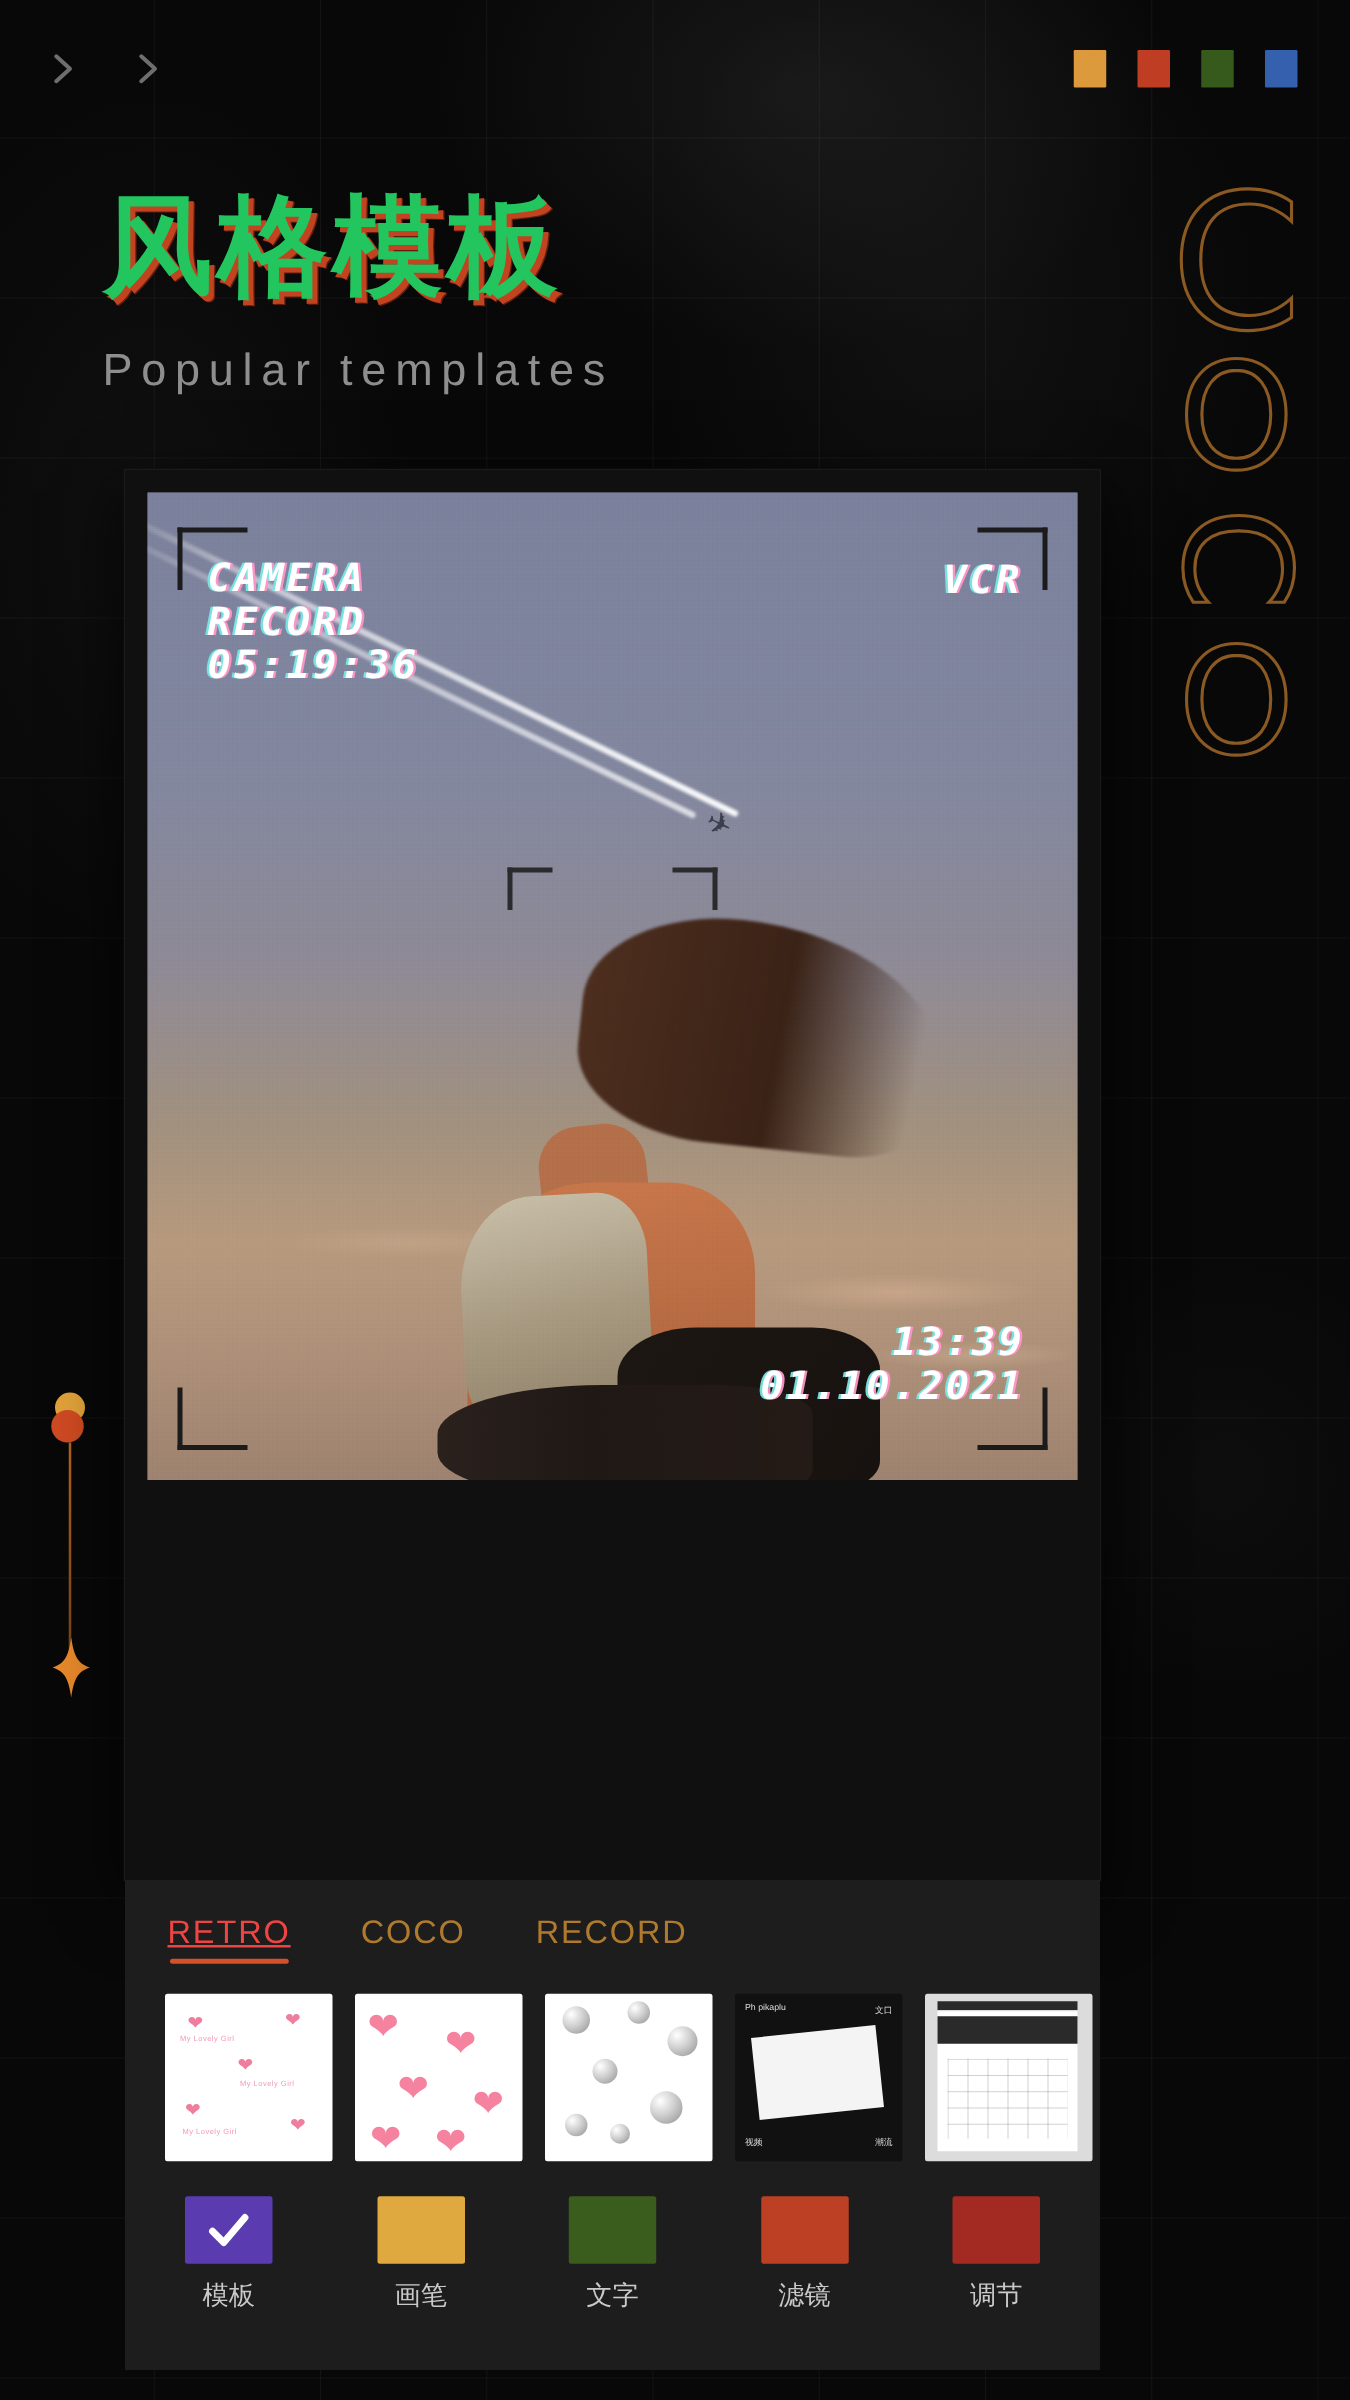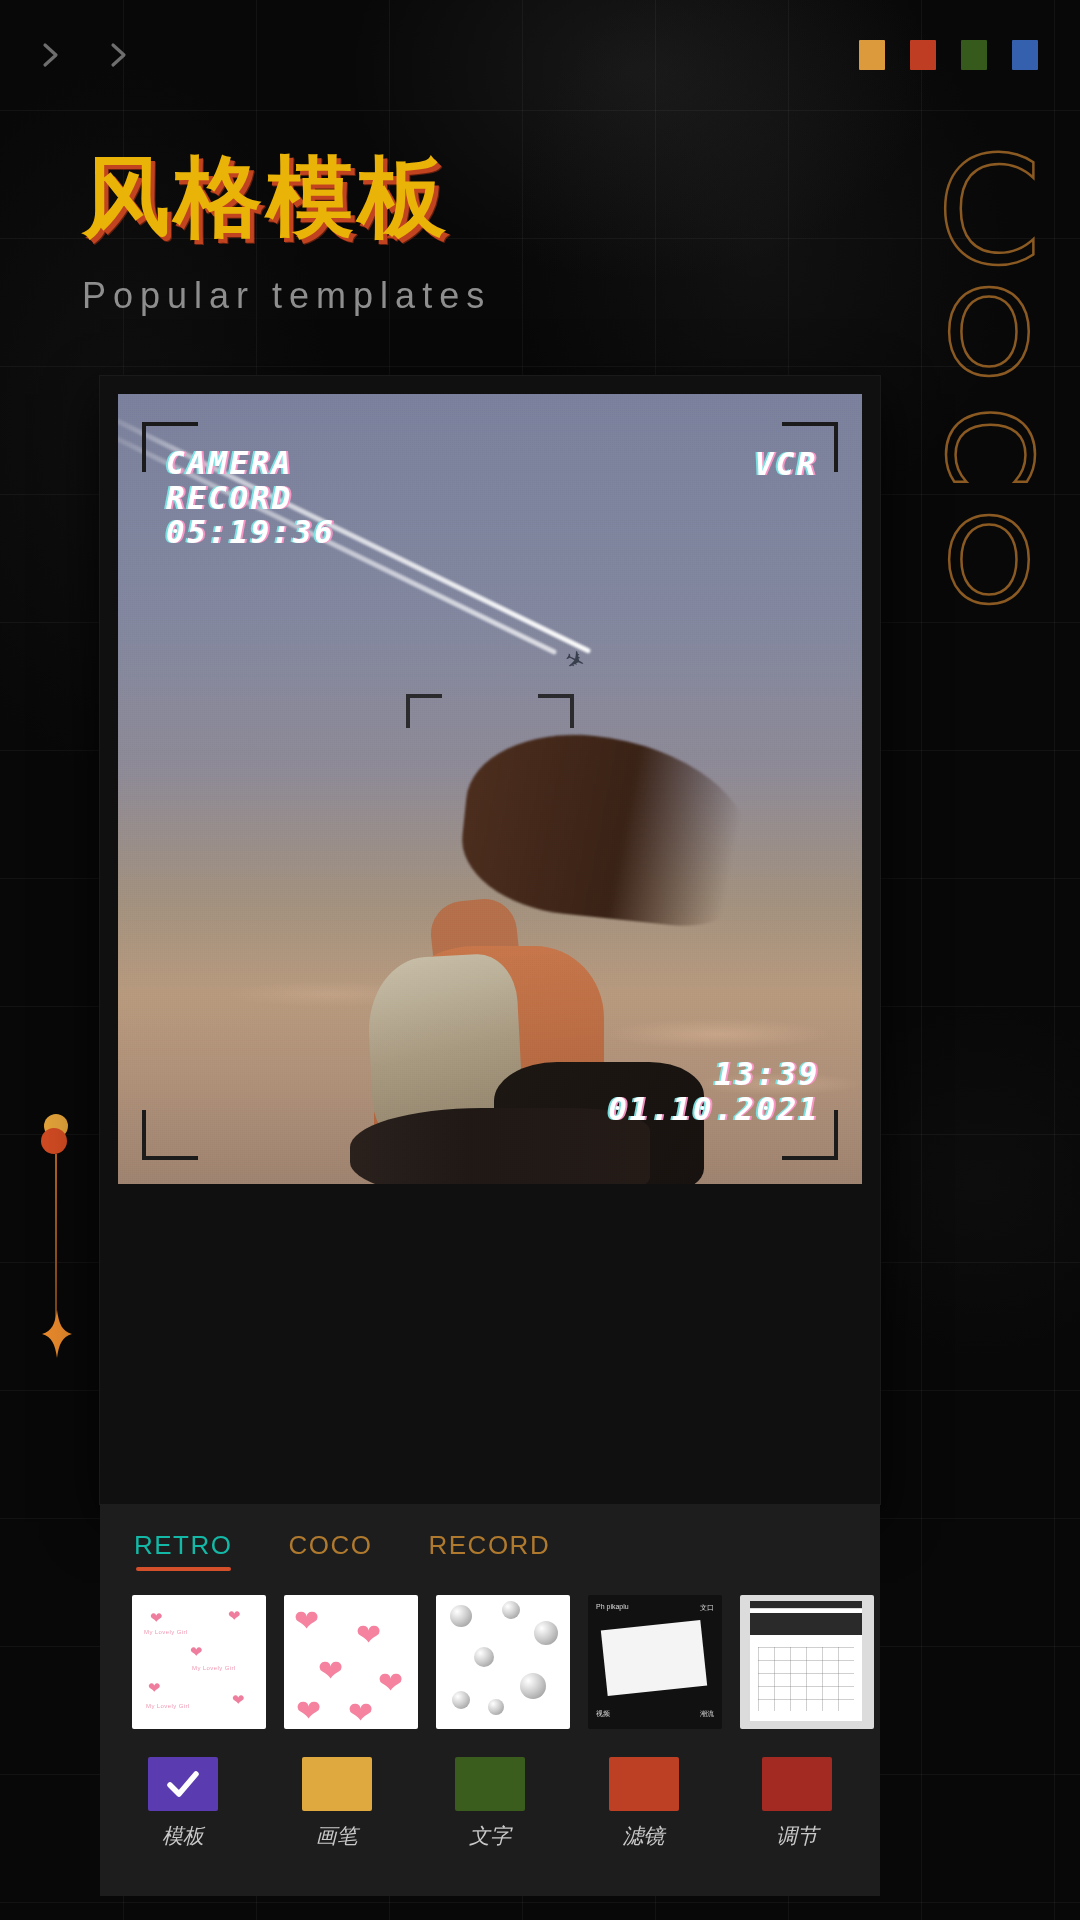--- a/index.html
+++ b/index.html
@@ -52,21 +52,21 @@
 
   
   .hero{
     position:absolute; left:82px; top:148px;
   }
   .hero-title{
     font-family:"DejaVu Sans", sans-serif;
     font-size:88px;
     font-weight:700;
     letter-spacing:4px;
-    color:#eab308;
+    color:#22c55e;
     text-shadow:
        4px 4px 0 #c2431f,
        5px 5px 0 rgba(170,50,20,.55);
     line-height:1.12;
     white-space:nowrap;
   }
   .hero-sub{
     margin-top:28px;
     font-size:36px;
     letter-spacing:7px;
@@ -270,21 +270,21 @@
   }
   .tabs{
     display:flex; align-items:flex-end; gap:56px;
     padding:26px 0 0 34px;
   }
   .tab{
     font-size:26px; letter-spacing:1.5px; color:#b07a2e;
     padding-bottom:10px; position:relative;
     font-family:"Liberation Sans", sans-serif;
   }
-  .tab.active{ color:#14b8a6; }
+  .tab.active{ color:#ef4444;text-decoration:underline; }
   .tab.active::after{
     content:""; position:absolute; left:2px; right:2px; bottom:0;
     height:4px; background:#d4502a; border-radius:2px;
   }
 
   .thumbs{
     display:flex; gap:18px;
     padding:24px 0 0 32px;
   }
   .thumb{
@@ -324,21 +324,20 @@
     background-image:
       linear-gradient(rgba(120,120,120,.35) 1px, transparent 1px),
       linear-gradient(90deg, rgba(120,120,120,.35) 1px, transparent 1px);
     background-size:16px 13px;
   }
 
   
   .tools{
     display:flex; justify-content:space-between;
     padding:28px 34px 0 34px;
-    font-style:italic;
   }
   .tool{ width:98px; display:flex; flex-direction:column; align-items:center; gap:11px; }
   .tool-sw{
     width:70px; height:54px; border-radius:2px;
     display:flex; align-items:center; justify-content:center;
   }
   .tool-lbl{ font-size:21px; color:#c9c9c9; font-family:"DejaVu Sans", sans-serif; }
   .check{ width:40px; height:40px; }
   .check path{ stroke:#fff; stroke-width:5.5; fill:none; stroke-linecap:round; stroke-linejoin:round; }
 </style>

